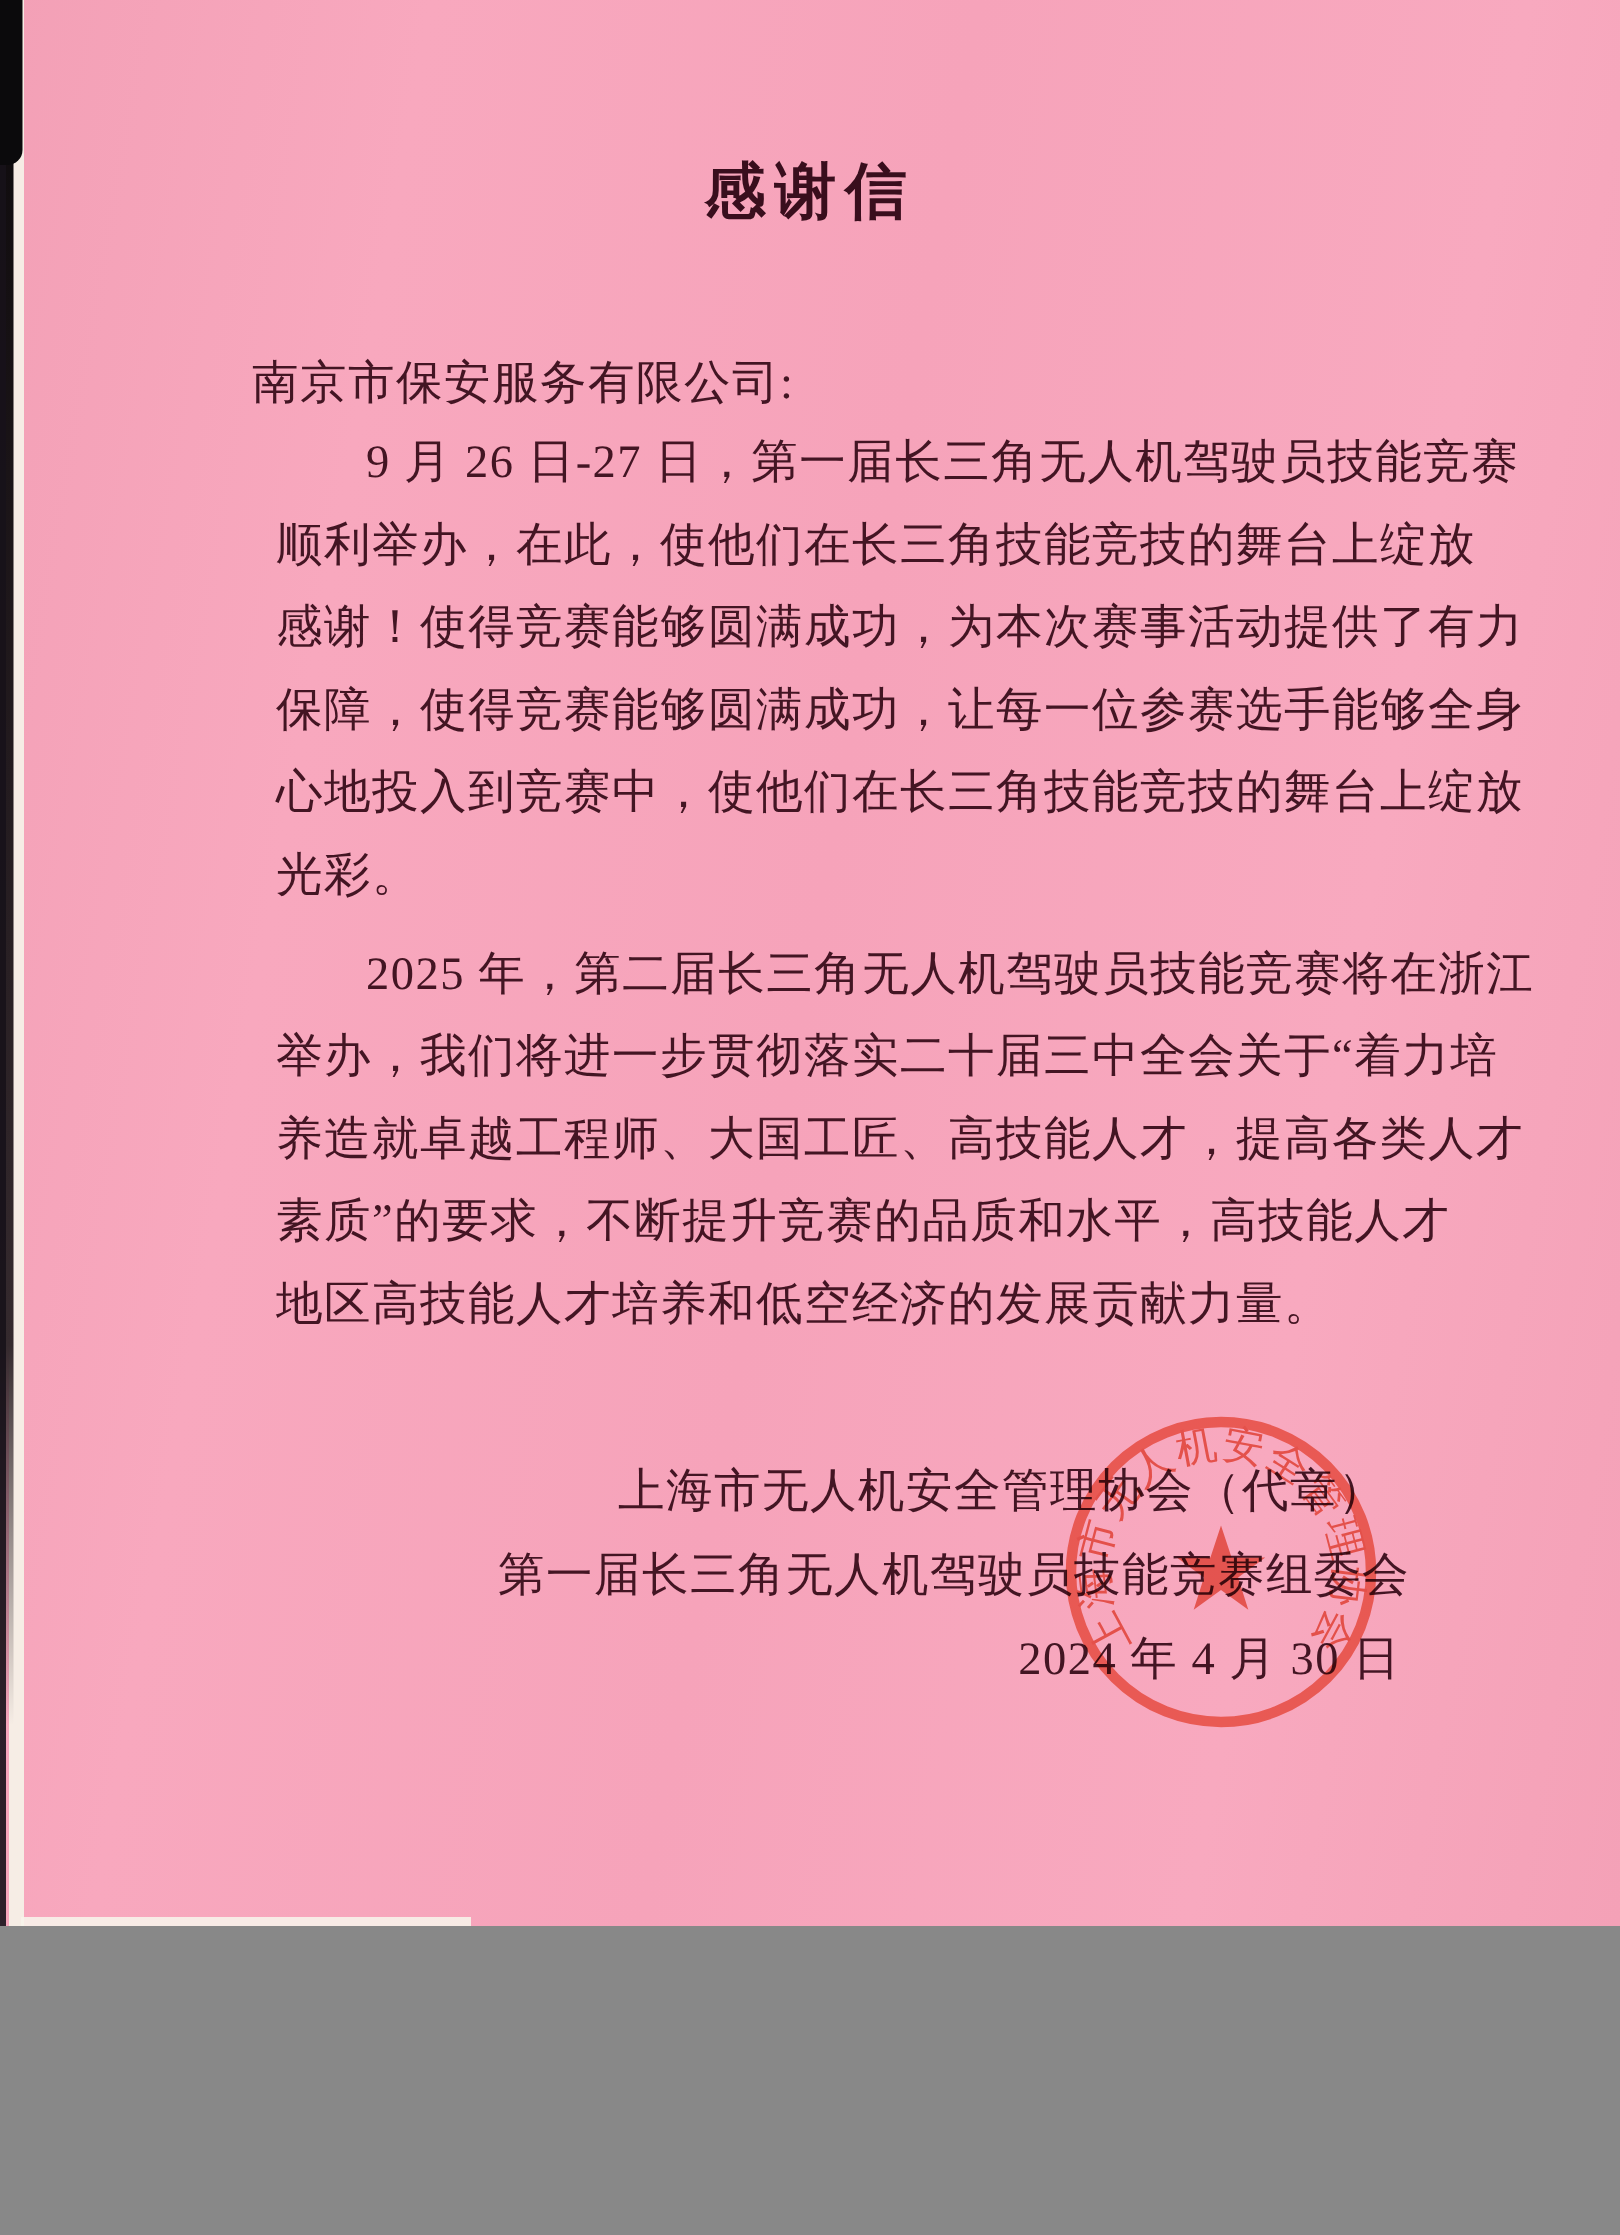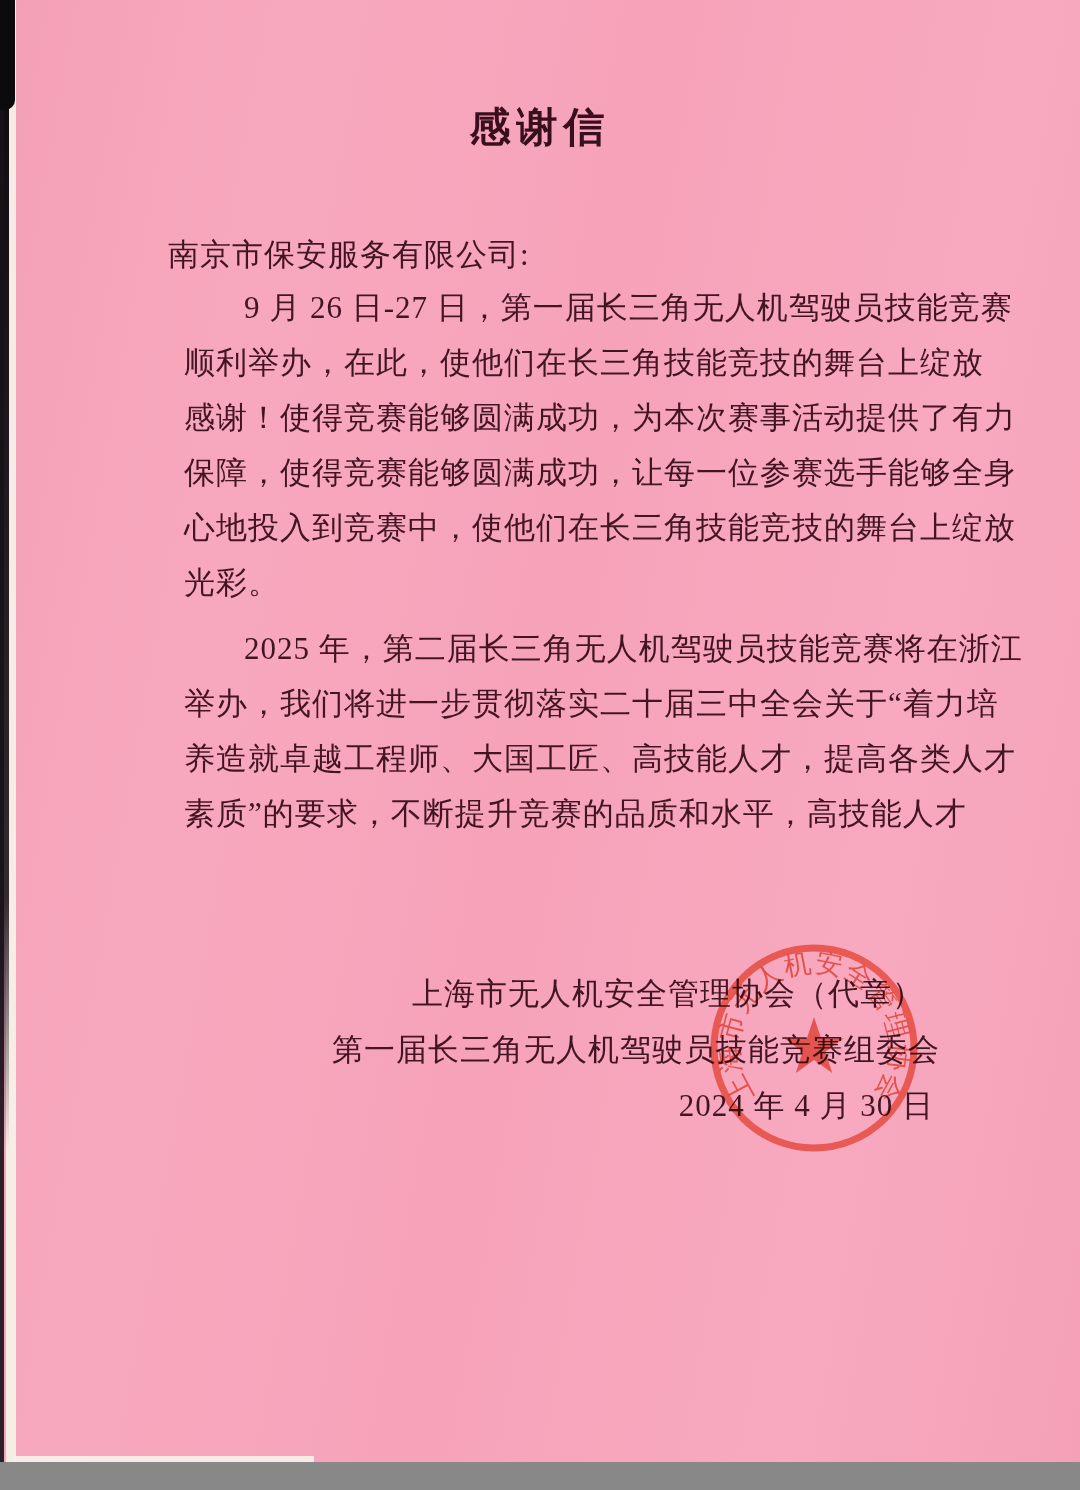--- a/index.html
+++ b/index.html
@@ -3,21 +3,21 @@
 <meta charset="utf-8">
 <style>
   html, body {
     margin: 0;
     padding: 0;
     background: #888;
   }
   .page {
     position: relative;
     width: 1080px;
-    height: 1462px;
+    height: 1284px;
     margin: 0 auto;
     overflow: hidden;
     background: linear-gradient(100deg, #f3a0b6 0%, #f8a8be 22%, #f6a3ba 50%, #f8a9bf 78%, #f4a1b7 100%);
     color: #431523;
     font-family: "Liberation Serif", "DejaVu Serif", serif;
   }
   
   .edge-white {
     position: absolute; left: 6px; top: 0; width: 10px; height: 100%;
     background: #f6f0e7; opacity: .95;
@@ -95,20 +95,21 @@
     <div class="line indent">9 月 26 日-27 日，第一届长三角无人机驾驶员技能竞赛</div>
     <div class="line">顺利举办，在此，使他们在长三角技能竞技的舞台上绽放</div>
     <div class="line">感谢！使得竞赛能够圆满成功，为本次赛事活动提供了有力</div>
     <div class="line">保障，使得竞赛能够圆满成功，让每一位参赛选手能够全身</div>
     <div class="line">心地投入到竞赛中，使他们在长三角技能竞技的舞台上绽放</div>
     <div class="line">光彩。</div>
     <div class="line indent para2-start">2025 年，第二届长三角无人机驾驶员技能竞赛将在浙江</div>
     <div class="line">举办，我们将进一步贯彻落实二十届三中全会关于“着力培</div>
     <div class="line">养造就卓越工程师、大国工匠、高技能人才，提高各类人才</div>
     <div class="line">素质”的要求，不断提升竞赛的品质和水平，高技能人才</div>
+    <div class="line">地区高技能人才培养和低空经济的发展贡献力量。</div>
   </div>
 
   <div class="signature">
     <div class="sig-line sig-line2">上海市无人机安全管理协会（代章）</div>
     <div class="sig-line">第一届长三角无人机驾驶员技能竞赛组委会</div>
     <div class="sig-line sig-date">2024 年 4 月 30 日</div>
   </div>
 
   <svg class="seal" viewBox="-108 -108 216 216">
     <circle cx="0" cy="0" r="100" fill="none" stroke-width="7" stroke="#ee7257"></circle>

